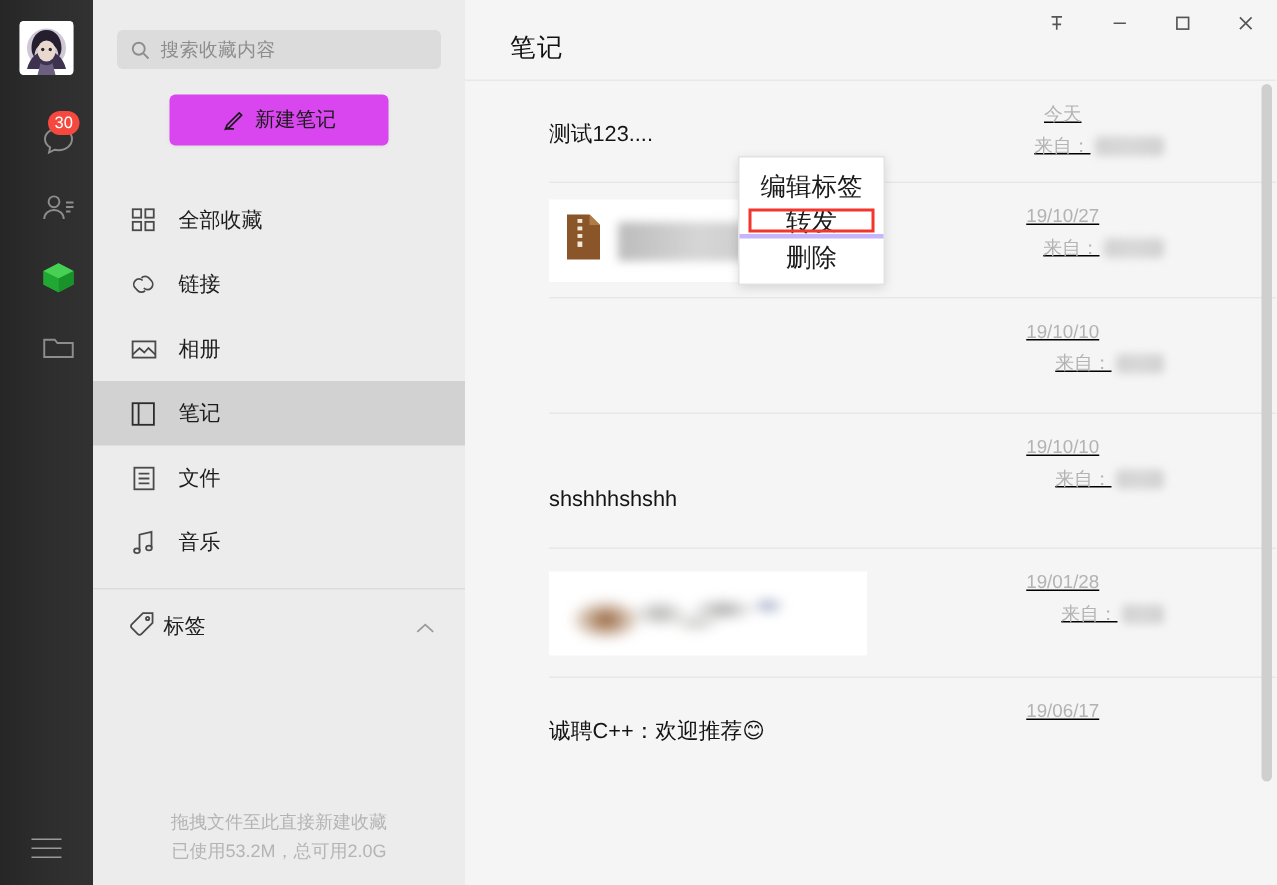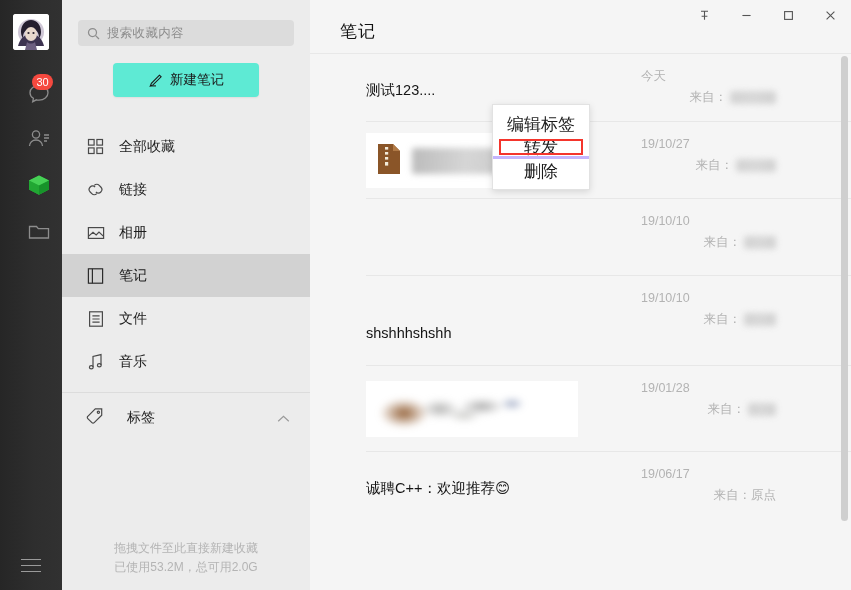--- a/index.html
+++ b/index.html
@@ -94,21 +94,21 @@
     gap: 7px;
   }
   .search-box .ph {
     font-size: 12.5px;
     color: #8d8d8d;
     letter-spacing: .3px;
   }
   .newnote-wrap { padding: 17px 0 0 0; display: flex; justify-content: center; }
   .newnote-btn {
     width: 146px; height: 34px;
-    background: #5eead4;
+    background: #d946ef;
     border-radius: 4px;
     display: flex;
     align-items: center;
     justify-content: center;
     gap: 7px;
     font-size: 13.5px;
     color: #1a1a1a;
     box-shadow: 0 1px 2px rgba(0,0,0,.06);
     cursor: default;
   }
@@ -127,21 +127,21 @@
   .nav-item .ico { width: 19px; height: 19px; display: flex; align-items: center; justify-content: center; }
   .nav-divider {
     margin: 9px 0 0 0;
     border-top: 1px solid #dcdcdc;
   }
   .tag-section {
     height: 50px;
     display: flex;
     align-items: center;
     padding: 0 20px 0 24px;
-    gap: 22px;
+    gap: 4px;
     font-size: 14px;
     color: #1c1c1c;
     cursor: default;
   }
   .tag-section .chev { margin-left: auto; }
   .sidebar-footer {
     position: absolute;
     left: 0; bottom: 13px;
     width: 248px;
     text-align: center;
@@ -215,22 +215,23 @@
     min-height: 10px;
   }
   .row-title {
     font-size: 14.5px;
     color: #141414;
     line-height: 20px;
   }
   .row-meta {
     width: 135px;
     flex: 0 0 135px;
-    text-align: left;
+    text-align: center;
     padding-top: 12px;
+    text-decoration: underline;
   }
   .row-date {
     font-size: 12.5px;
     color: #b3b3b3;
     line-height: 20px;
   }
   .row-from {
     font-size: 12.5px;
     color: #b3b3b3;
     line-height: 22px;
@@ -612,23 +613,20 @@
         </div>
       </div>
 
       <div class="row" style="height:60px">
         <div class="row-inner">
           <div class="row-body" style="padding-top:26px">
             <span class="row-title">诚聘C++：欢迎推荐😊</span>
           </div>
           <div class="row-meta">
             <div class="row-date">19/06/17</div>
-            <div class="row-from">
-              <span>来自：原点</span>
-            </div>
           </div>
         </div>
       </div>
 
     </div>
 
     <div class="scrollbar">
       <div class="scroll-thumb"></div>
     </div>
   </div>

